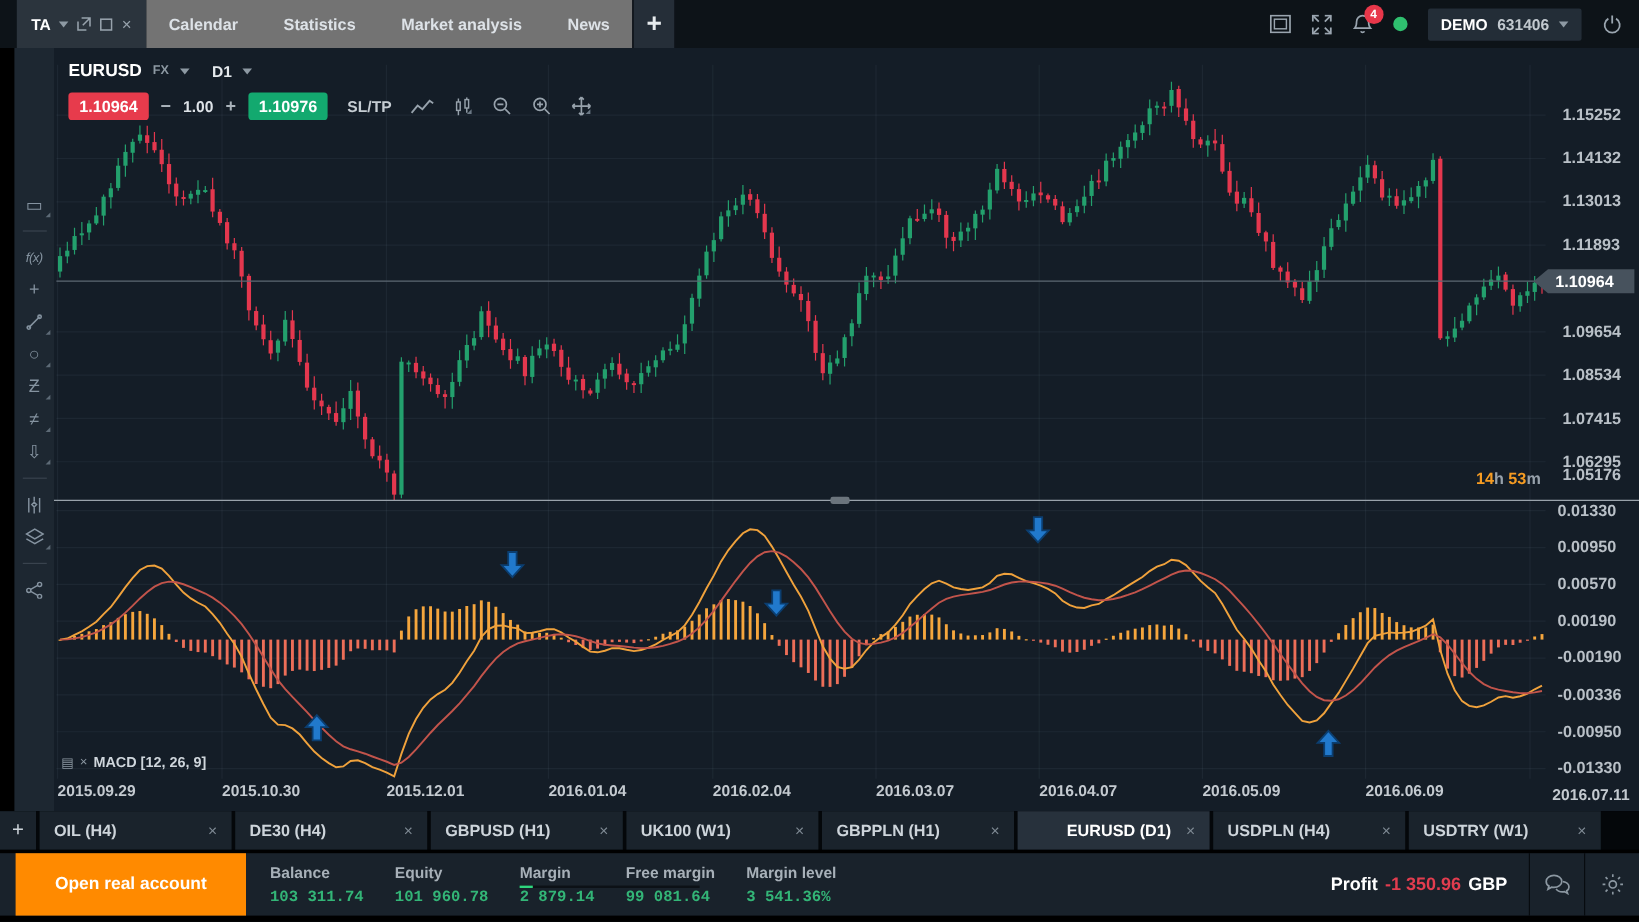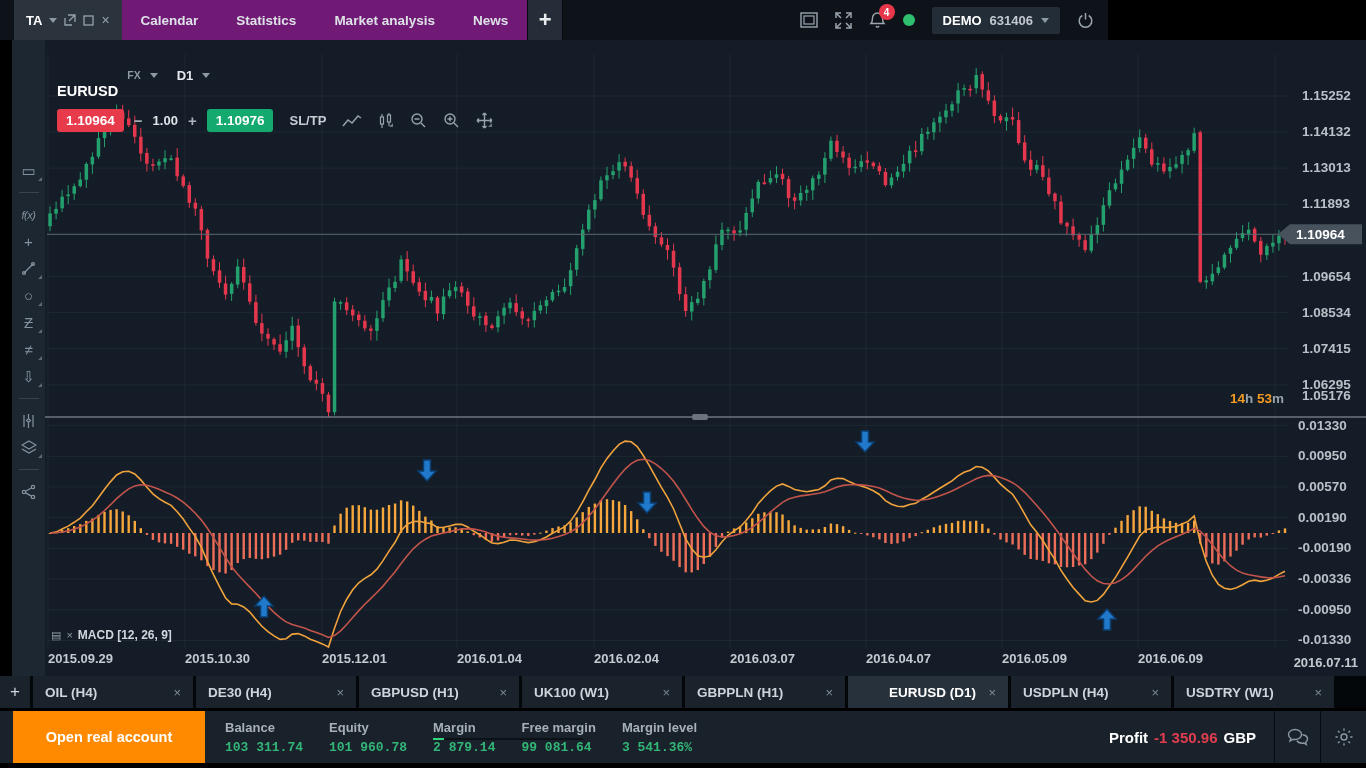--- a/index.html
+++ b/index.html
@@ -1,28 +1,28 @@
 <!DOCTYPE html>
 <html><head>
 <meta charset="utf-8">
 <style>
   * { margin:0; padding:0; box-sizing:border-box; }
   html,body { width:1366px; height:768px; background:#000; overflow:hidden;
               font-family:"Liberation Sans", sans-serif; }
 
   
-  .topbar { position:absolute; left:0; top:0; width:1108px; height:40px;
+  .topbar { position:absolute; left:0; top:0; width:1366px; height:40px;
             background:#0d1318; display:flex; align-items:stretch; }
   .topbar-pad { width:14px; }
   .ws-box { background:#2b343d; display:flex; align-items:center; gap:7px; padding:0 12px; }
   .ws-title { color:#fff; font-weight:bold; font-size:13px; }
   .caret { width:0; height:0; border-left:4px solid transparent; border-right:4px solid transparent;
            border-top:5px solid #8d99a3; display:inline-block; }
   .ws-ico { color:#97a2ac; font-size:12px; line-height:1; cursor:pointer; display:flex; align-items:center;}
-  .tabstrip { background:#701a75; display:flex; align-items:stretch; }
+  .tabstrip { background:#737373; display:flex; align-items:stretch; }
   .top-tab { display:flex; align-items:center; padding:0 19px; color:#dde2e7;
              font-size:13.5px; font-weight:bold; cursor:pointer; }
   .plus-tile { width:36px; background:#252e38; border-left:1px solid #070b0f; border-right:1px solid #070b0f;
                display:flex; align-items:center; justify-content:center; color:#e7ebee; font-size:22px; font-weight:bold; cursor:pointer;}
   .top-right { margin-left:auto; display:flex; align-items:center; gap:17px; padding-right:14px; }
   .tr-ico { color:#9aa5af; display:flex; align-items:center; position:relative; cursor:pointer; }
   .badge { position:absolute; top:-7px; right:-9px; width:16px; height:16px; border-radius:50%;
            background:#e8374a; color:#fff; font-size:10px; font-weight:bold;
            display:flex; align-items:center; justify-content:center; }
   .status-dot { width:12px; height:12px; border-radius:50%; background:#2fc06f; }
@@ -41,21 +41,21 @@
   .has-caret:after { content:""; position:absolute; right:1px; bottom:2px; width:0; height:0;
                      border-left:4px solid transparent; border-bottom:4px solid #5d6a76; }
   .tdiv { width:20px; height:1px; background:#39434e; margin:7px 0 9px 0; }
 
   
   .chart-area { position:absolute; left:45px; top:40px; width:1321px; height:636px;
                 background:#141d27; overflow:hidden; }
   #chart-svg { position:absolute; left:0; top:0; }
   .chart-header { position:absolute; left:12px; top:11px; z-index:5; }
   .hdr-row1 { display:flex; align-items:center; gap:9px; }
-  .sym { color:#fff; font-weight:bold; font-size:14.5px;margin-top:32px; }
+  .sym { color:#fff; font-weight:bold; font-size:14.5px; }
   .mkt { color:#8d99a3; font-weight:bold; font-size:10.5px; }
   .tf  { color:#e6eaee; font-weight:bold; font-size:13px; margin-left:10px; }
   .hdr-row2 { display:flex; align-items:center; gap:10px; margin-top:10px; }
   .px-box { border-radius:3px; height:23px; display:flex; align-items:center; padding:0 9px;
             color:#fff; font-weight:bold; font-size:13.5px; cursor:pointer; }
   .sell { background:#e73b4c; }
   .buy  { background:#13a96f; }
   .vol-btn { color:#aab3bb; font-size:15px; font-weight:bold; cursor:pointer; }
   .vol-val { color:#dde2e7; font-size:13px; font-weight:bold; }
   .sltp { color:#c6cdd3; font-size:13px; font-weight:bold; margin-left:6px; cursor:pointer; }

